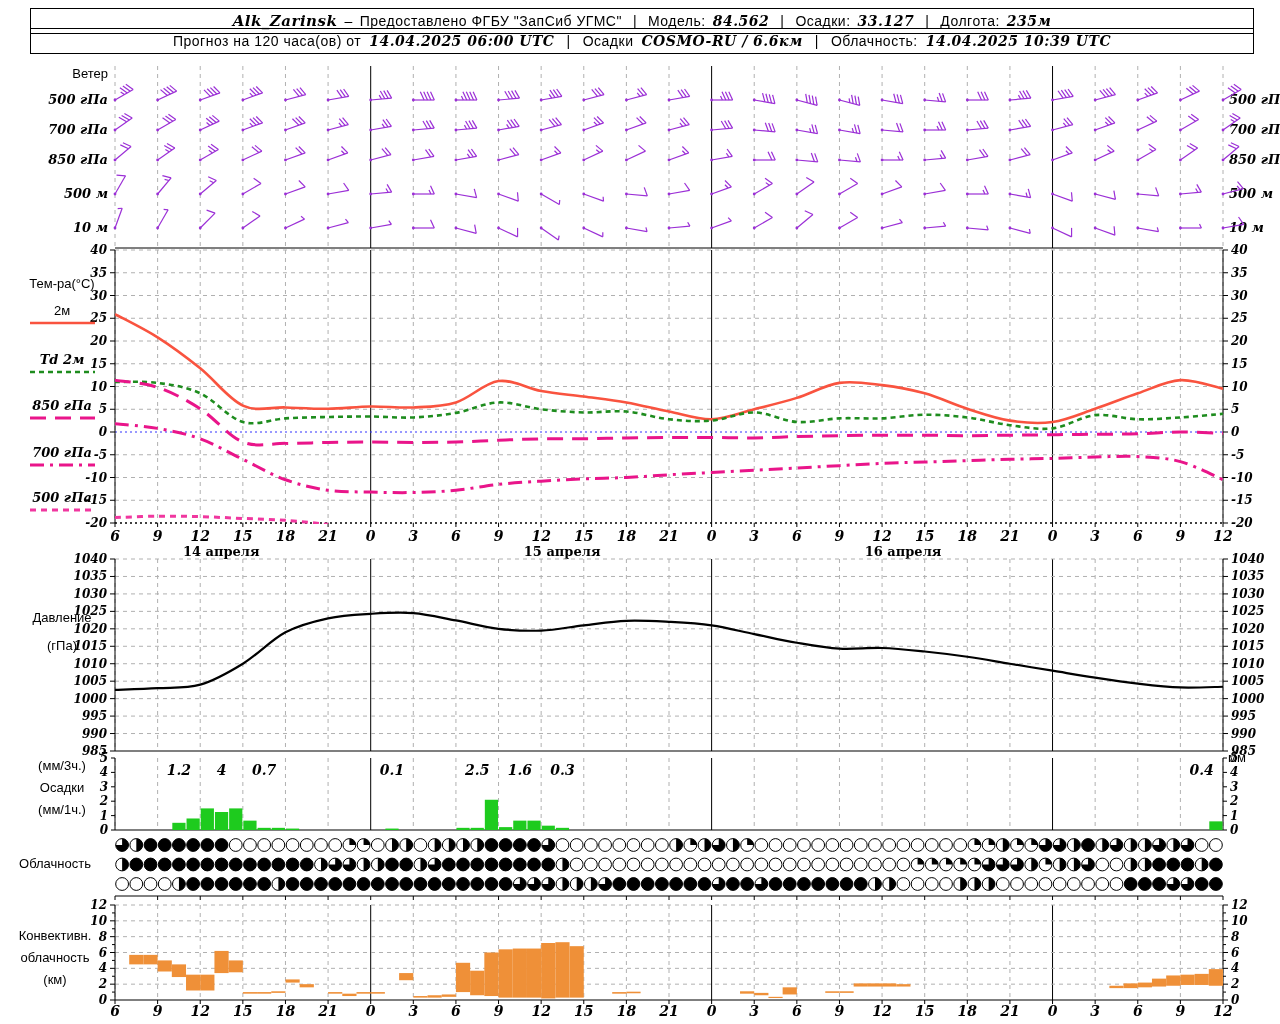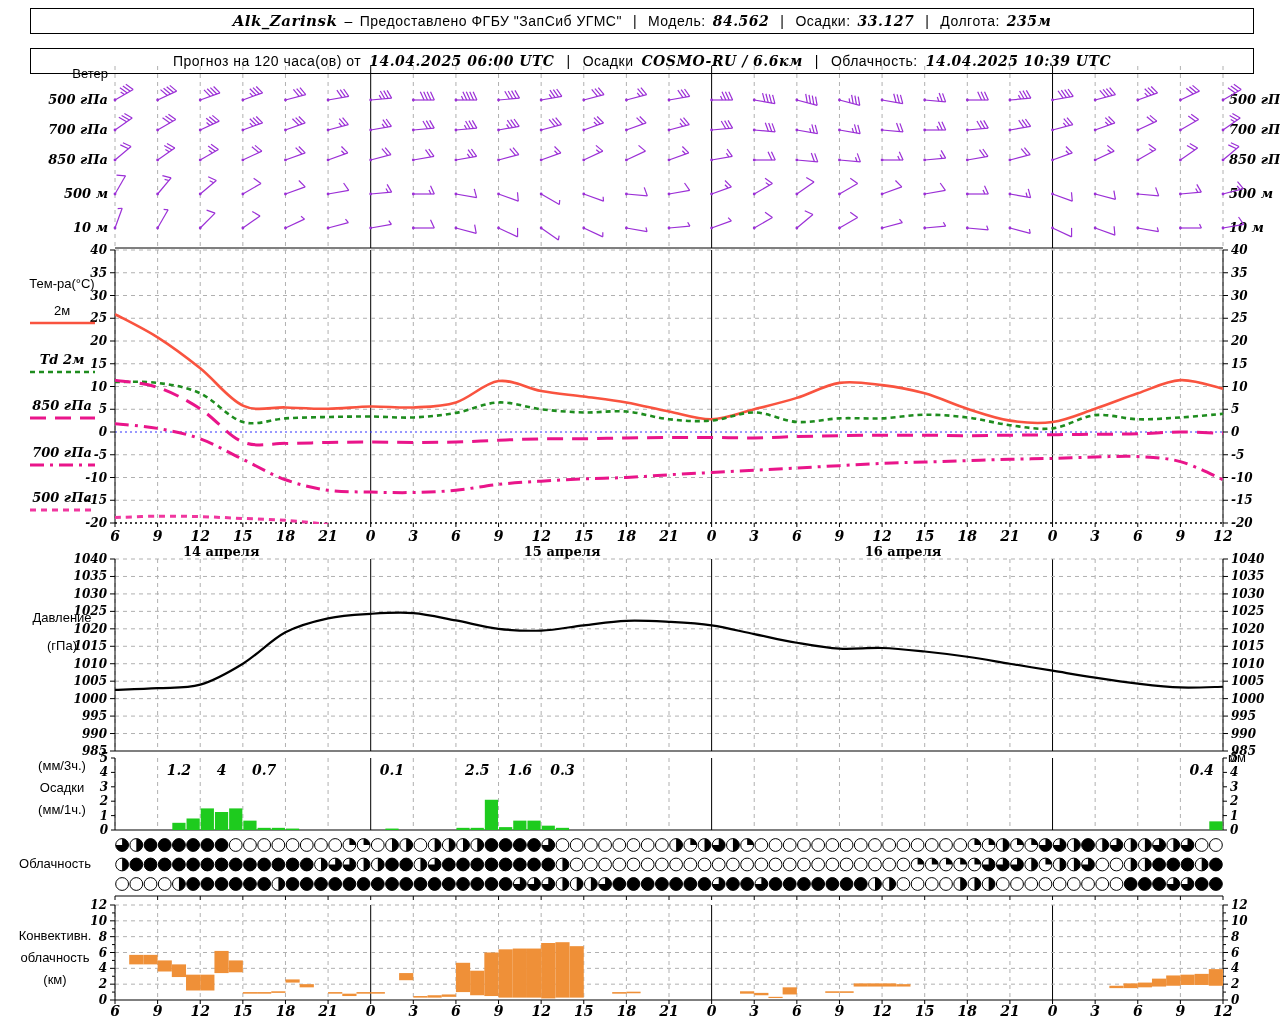--- a/index.html
+++ b/index.html
@@ -1,21 +1,21 @@
 <!DOCTYPE html>
 <html><head>
 <meta charset="utf-8">
 <style>
   html,body{margin:0;padding:0;background:#fff;width:1280px;height:1024px;
     font-family:"Liberation Sans",sans-serif;color:#000;overflow:hidden;}
   .hdr{position:absolute;left:30px;right:26px;height:24px;border:1px solid #000;
     display:flex;align-items:center;justify-content:center;gap:7px;font-size:14px;
     letter-spacing:.5px;white-space:nowrap;}
   #h1{top:8px;}
-  #h2{top:48px;gap:8px;}
+  #h2{top:28px;gap:8px;}
   .bi{font-family:"DejaVu Serif","Liberation Serif",serif;font-style:italic;font-weight:bold;}
   .st{font-size:15px;}
   .sp{padding:0 4px;}
   svg{position:absolute;top:0;left:0;}
   .pl{font-family:"Liberation Sans",sans-serif;font-size:13px;fill:#000;}
   .ax{font-family:"DejaVu Serif","Liberation Serif",serif;font-style:italic;font-weight:bold;font-size:12px;fill:#000;}
   .axh{font-family:"DejaVu Serif","Liberation Serif",serif;font-style:italic;font-weight:bold;font-size:14px;fill:#000;}
   .dt{font-family:"DejaVu Serif","Liberation Serif",serif;font-weight:bold;font-size:13px;fill:#000;}
   .legbi{font-family:"DejaVu Serif","Liberation Serif",serif;font-style:italic;font-weight:bold;font-size:13px;fill:#000;}
   .plab{font-family:"DejaVu Serif","Liberation Serif",serif;font-style:italic;font-weight:bold;font-size:13px;fill:#000;}

